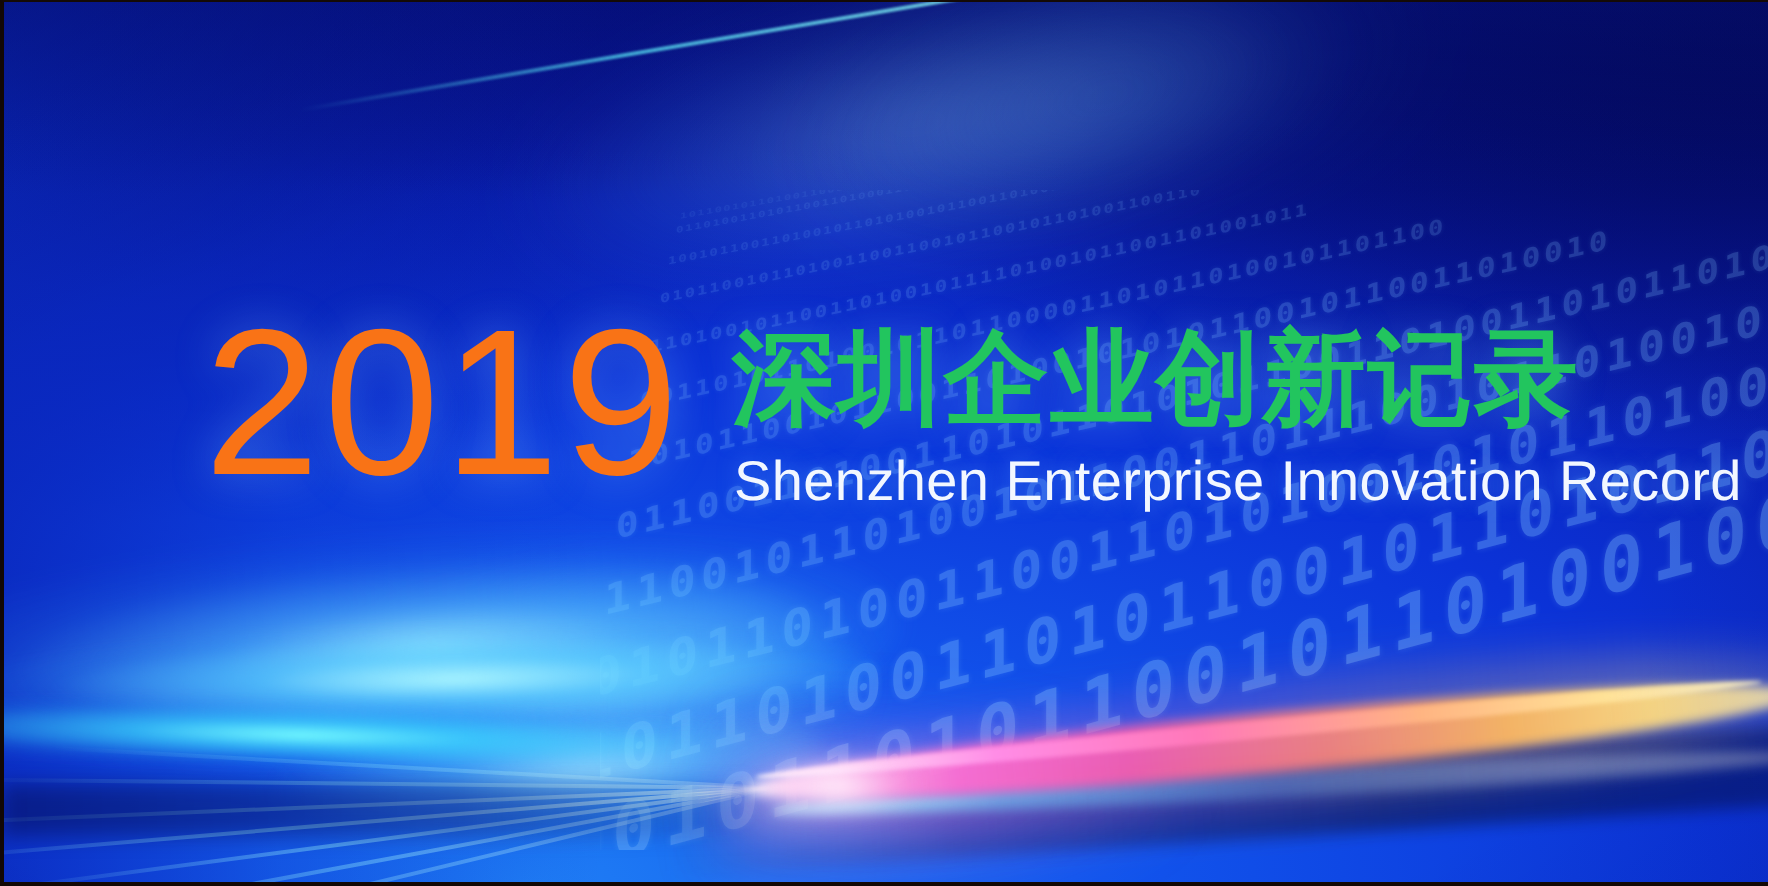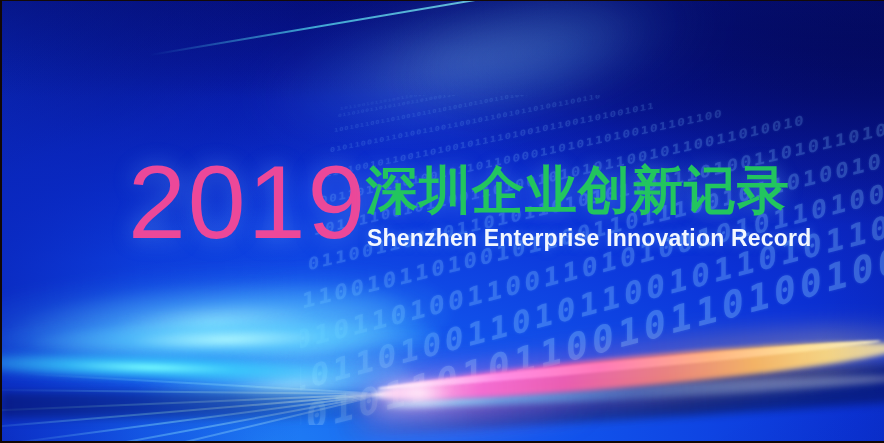--- a/index.html
+++ b/index.html
@@ -228,45 +228,45 @@
   #darkband2 {
     position: absolute;
     left: 0; top: 392px; width: 420px; height: 26px;
     background: linear-gradient(90deg, rgba(6,14,90,0.55) 0%, rgba(6,16,110,0.45) 55%, rgba(6,16,110,0) 100%);
     filter: blur(5px);
   }
 
   
   #year {
     position: absolute;
-    left: 128px; top: 150px;
+    left: 102px; top: 150px;
     font-size: 104px;
     line-height: 1;
     font-weight: 300;
     letter-spacing: 2px;
-    color: #ec4899;
+    color: #f97316;
     text-shadow: 0 0 22px rgba(120,185,255,0.45);
   }
   #title-cn {
     position: absolute;
     left: 366px; top: 161px;
     font-size: 52px;
     line-height: 1.12;
     font-weight: 700;
     letter-spacing: 1px;
     color: #22c55e;
     font-family: "DejaVu Sans", "Liberation Sans", sans-serif;
     text-shadow: 0 0 18px rgba(110,175,255,0.45);
   }
   #title-en {
     position: absolute;
     left: 367px; top: 226px;
-    font-size: 23px;
+    font-size: 28px;
     line-height: 1.1;
-    font-weight: 700;
+    font-weight: 400;
     letter-spacing: 0.2px;
     color: #f2f7ff;
     text-shadow: 0 0 10px rgba(90,160,255,0.55);
   }
 
   
   #vignette {
     background:
       radial-gradient(120% 110% at 42% 68%, rgba(0,0,0,0) 42%, rgba(2,6,60,0.20) 76%, rgba(1,4,48,0.40) 100%);
   }

